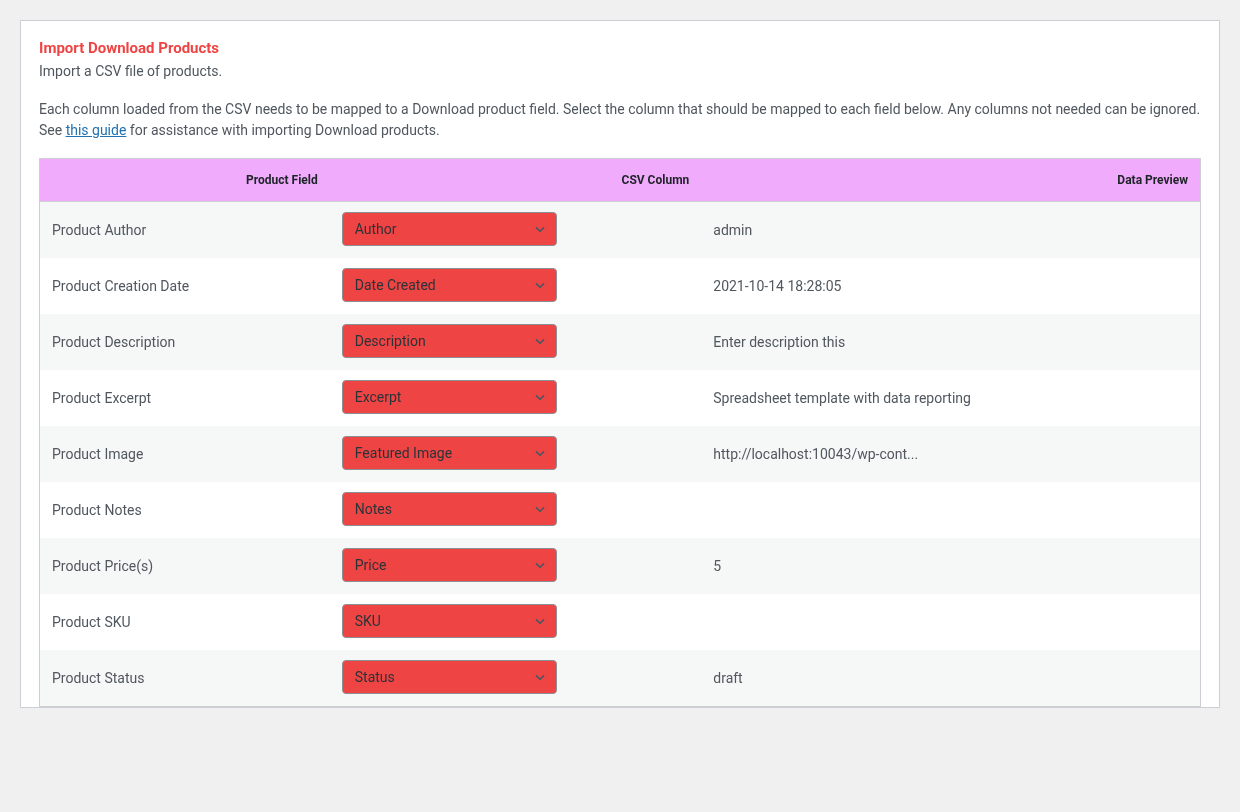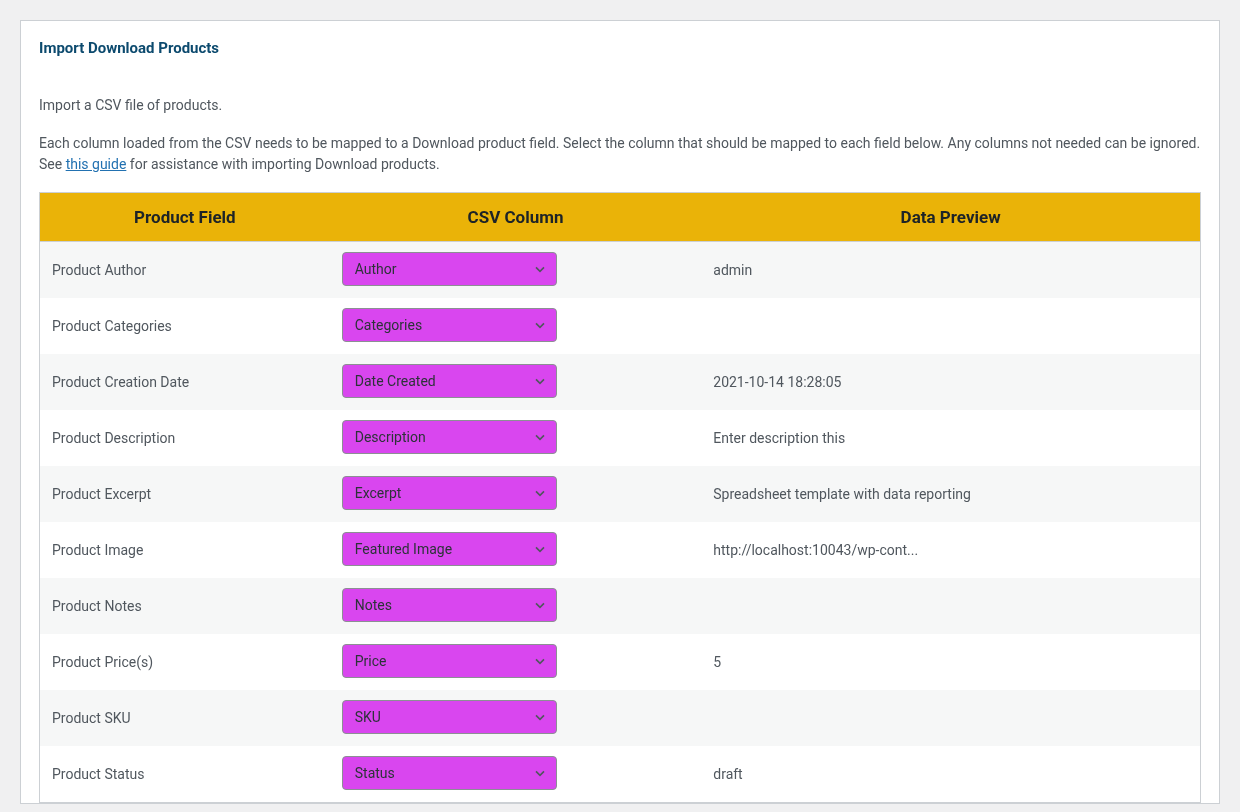--- a/index.html
+++ b/index.html
@@ -15,70 +15,70 @@
       padding: 20px;
     }
     .panel {
       background: #fff;
       border: 1px solid #ccd0d4;
       padding: 18px 0 0 0;
     }
     .panel-title {
       font-size: 15px;
       font-weight: 700;
-      color: #0c4a6e;
+      color: #ef4444;
       padding: 0 18px;
-      margin-bottom: 38px;
+      margin-bottom: 4px;
     }
     .intro {
       color: #50575e;
       padding: 0 18px;
       line-height: 1.55;
       margin-bottom: 16px;
     }
     .intro a {
       color: #2271b1;
     }
     .table-wrap {
       padding: 0 18px;
     }
     table {
       width: 100%;
       border-collapse: collapse;
       border: 1px solid #ccd0d4;
     }
     thead th {
-      text-align: center;
+      text-align: right;
       font-weight: 700;
-      font-size: 17px;
+      font-size: 12px;
       color: #1d2327;
       padding: 14px 12px;
       border-bottom: 1px solid #ccd0d4;
-      background: #eab308;
+      background: #f0abfc;
     }
     tbody tr:nth-child(odd) {
       background: #f6f7f7;
     }
     tbody tr:nth-child(even) {
       background: #fff;
     }
     tbody td {
       padding: 10px 12px;
       vertical-align: middle;
       color: #50575e;
       font-size: 14px;
     }
     .col-field { width: 25%; }
     .col-select { width: 32%; }
     .col-preview { width: 43%; }
     .select-wrap {
       position: relative;
       display: inline-block;
       width: 215px;
-      background: #d946ef;
+      background: #ef4444;
       border: 1px solid #8c8f94;
       border-radius: 4px;
       height: 34px;
     }
     .select-value {
       padding: 0 30px 0 12px;
       line-height: 32px;
       color: #2c3338;
       font-size: 14px;
       white-space: nowrap;
@@ -113,27 +113,20 @@
           <th class="col-preview">Data Preview</th>
         </tr>
       </thead>
       <tbody id="rows-body">
       <tr>
             <td class="col-field">Product Author</td>
             <td class="col-select"><div class="select-wrap"><div class="select-value">Author</div><svg width="16" height="16" viewBox="0 0 20 20" fill="none" stroke="#50575e" stroke-width="2">
                   <polyline points="5 8 10 13 15 8"></polyline>
                 </svg></div></td>
             <td class="col-preview">admin</td>
-          </tr>
-          <tr>
-            <td class="col-field">Product Categories</td>
-            <td class="col-select"><div class="select-wrap"><div class="select-value">Categories</div><svg width="16" height="16" viewBox="0 0 20 20" fill="none" stroke="#50575e" stroke-width="2">
-                  <polyline points="5 8 10 13 15 8"></polyline>
-                </svg></div></td>
-            <td class="col-preview"></td>
           </tr>
           <tr>
             <td class="col-field">Product Creation Date</td>
             <td class="col-select"><div class="select-wrap"><div class="select-value">Date Created</div><svg width="16" height="16" viewBox="0 0 20 20" fill="none" stroke="#50575e" stroke-width="2">
                   <polyline points="5 8 10 13 15 8"></polyline>
                 </svg></div></td>
             <td class="col-preview">2021-10-14 18:28:05</td>
           </tr>
           <tr>
             <td class="col-field">Product Description</td>

